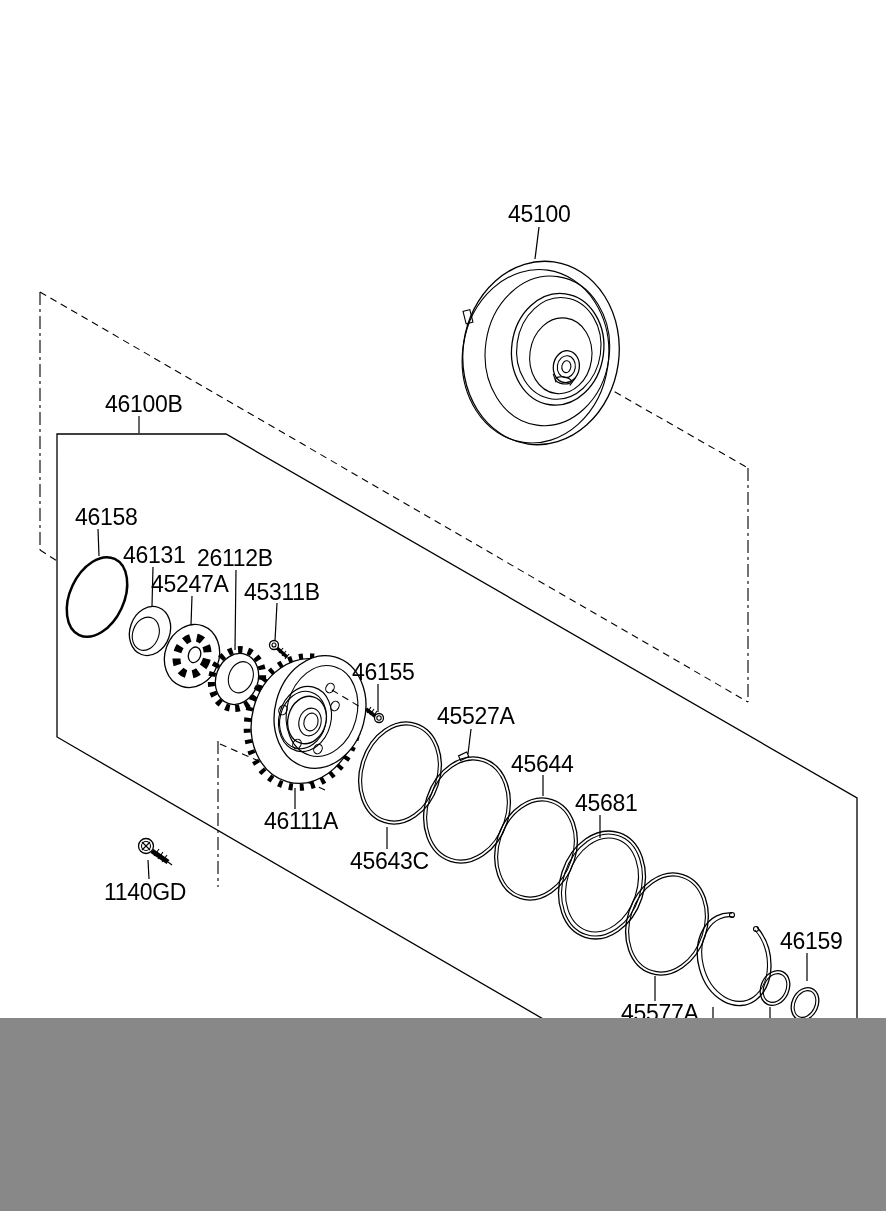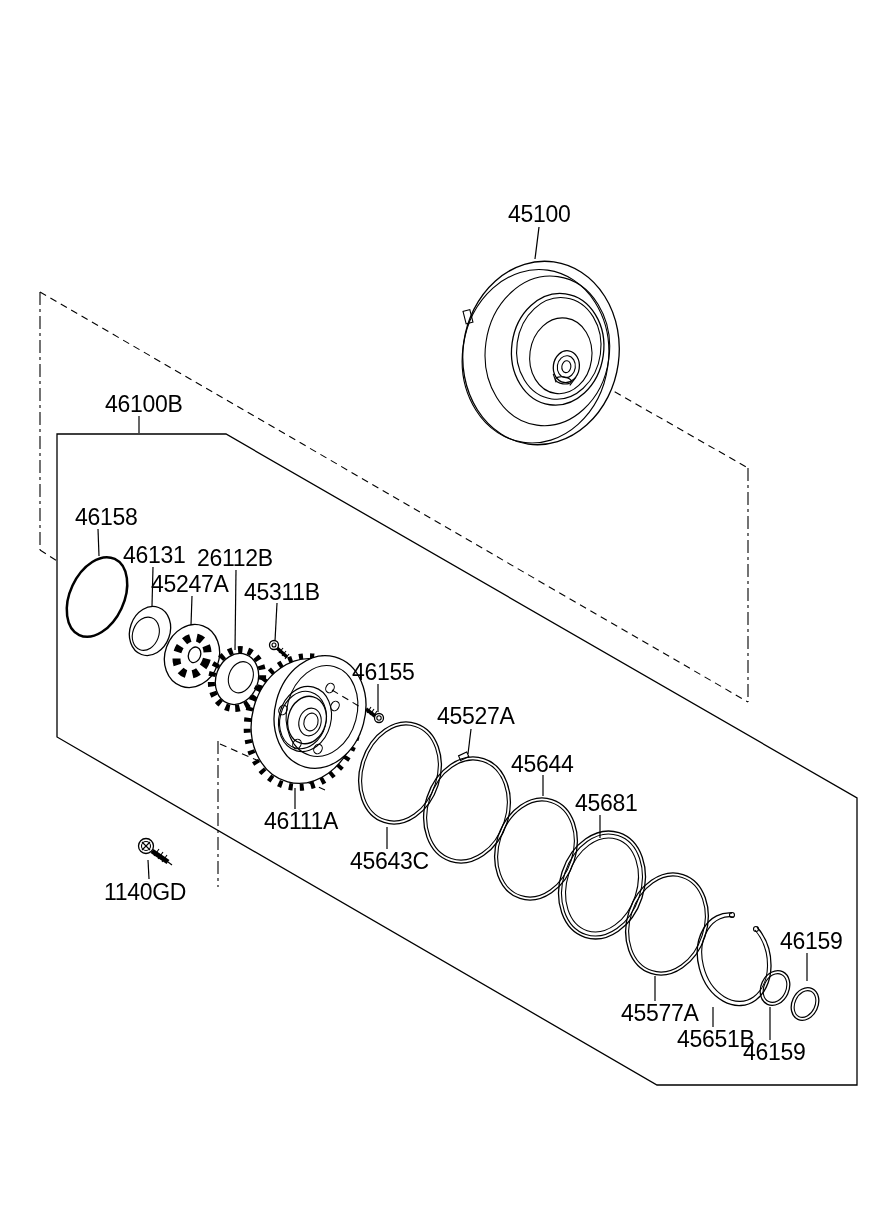--- a/index.html
+++ b/index.html
@@ -1,18 +1,18 @@
 <!DOCTYPE html>
 <html><head>
 <meta charset="utf-8">
 <style>
   html,body{margin:0;padding:0;background:#888;}
   .canvas{
     position:relative;
-    width:886px;height:1211px;
+    width:886px;height:1018px;
     background:#ffffff;
     font-family:"Liberation Sans", sans-serif;
     overflow:hidden;
   }
   svg{position:absolute;left:0;top:0;}
   svg text{
     font-family:"Liberation Sans", sans-serif;
     font-size:23px;
     fill:#000;
     letter-spacing:-0.3px;

